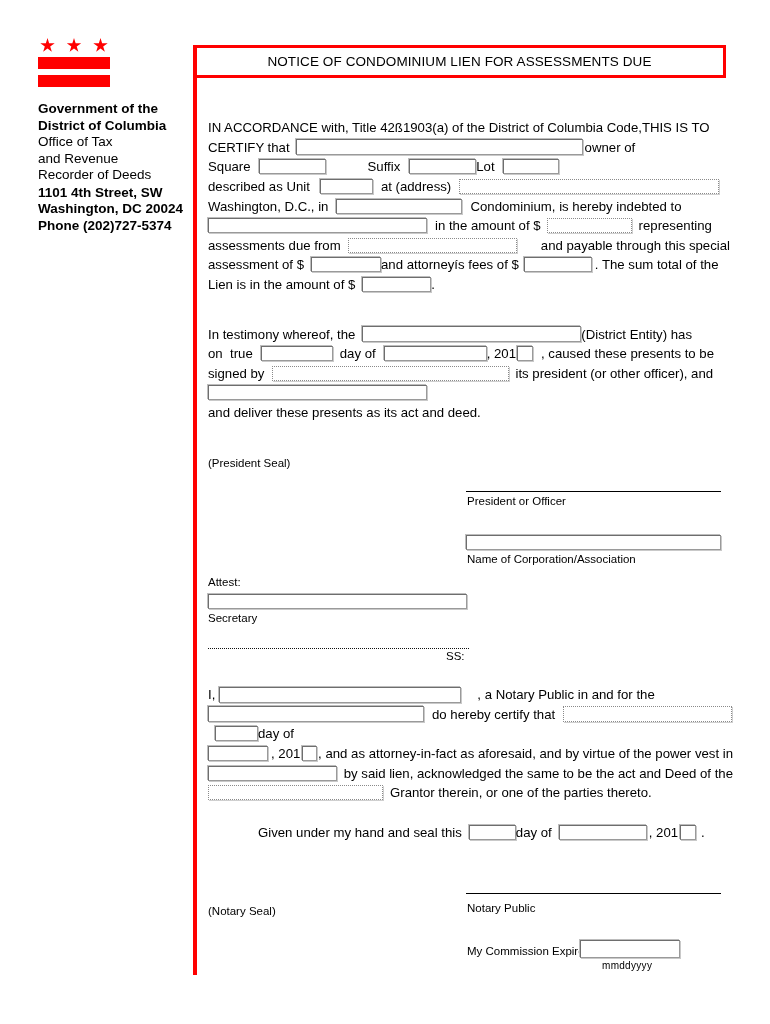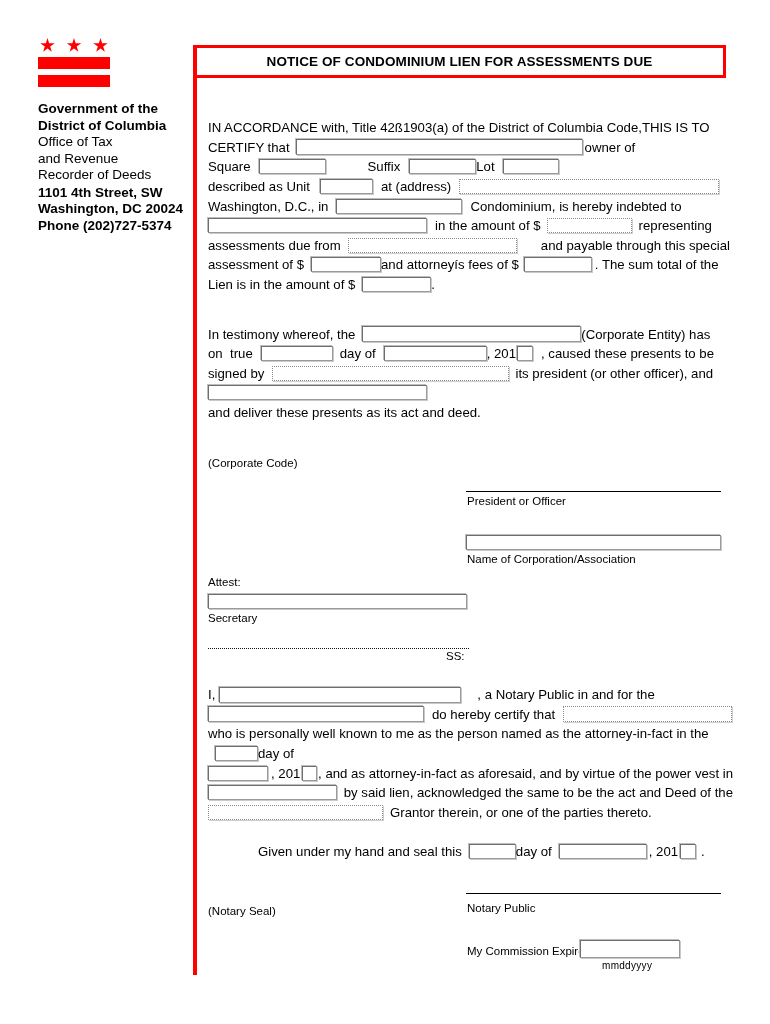--- a/index.html
+++ b/index.html
@@ -67,21 +67,21 @@
     width: 533px;
     height: 33px;
     border: 3px solid #ff0000;
     box-sizing: border-box;
     display: flex;
     align-items: center;
     justify-content: center;
   }
   #title-box .title-text {
     font-size: 13.5px;
-    font-weight: bold;
+    font-weight: normal;
     letter-spacing: 0.1px;
   }
 
   
   #body-area {
     position: absolute;
     left: 208px;
     top: 118px;
     width: 522px;
     font-size: 13.2px;
@@ -224,21 +224,21 @@
     <span class="t">Lien is in the amount of $</span>
     <span class="fld" style="width:69px;margin-left:7px;"></span>
     <span class="t">.</span>
   </div>
 
   <div class="gap-lg"></div>
 
   <div class="line">
     <span class="t">In testimony whereof, the</span>
     <span class="fld" style="width:219px;margin-left:7px;height:16px;"></span>
-    <span class="t">(Corporate Entity) has</span>
+    <span class="t">(District Entity) has</span>
   </div>
 
   <div class="line">
     <span class="t">on  true</span>
     <span class="fld" style="width:72px;margin-left:8px;"></span>
     <span class="t" style="margin-left:7px;">day of</span>
     <span class="fld" style="width:103px;margin-left:8px;"></span>
     <span class="t">, 201</span>
     <span class="fld" style="width:16px;margin-left:1px;"></span>
     <span class="t" style="margin-left:8px;">, caused these presents to be</span>
@@ -253,21 +253,21 @@
 
   <div class="line">
     <span class="fld" style="width:219px;"></span>
   </div>
 
   <div class="line">
       <span class="t">and deliver these presents as its act and deed.</span>
     </div>
 </div>
 
-<span class="abs small" style="left:208px; top:457px;">(Corporate Code)</span>
+<span class="abs small" style="left:208px; top:457px;">(President Seal)</span>
 
 <div class="abs sig-rule" style="left:466px; top:491px; width:255px;"></div>
 <span class="abs small" style="left:467px; top:495px;">President or Officer</span>
 
 <span class="abs fld" style="left:466px; top:535px; width:255px; height:15px;"></span>
 <span class="abs small" style="left:467px; top:553px;">Name of Corporation/Association</span>
 
 <span class="abs small" style="left:208px; top:576px;">Attest:</span>
 <span class="abs fld" style="left:208px; top:594px; width:259px; height:15px;"></span>
 <span class="abs small" style="left:208px; top:612px;">Secretary</span>
@@ -282,23 +282,20 @@
     <span class="fld" style="width:242px;margin-left:4px;height:16px;"></span>
     <span class="t" style="margin-left:16px;">, a Notary Public in and for the</span>
   </div>
 
   <div class="line">
     <span class="fld" style="width:216px;height:16px;"></span>
     <span class="t" style="margin-left:8px;">do hereby certify that</span>
     <span class="fld dotted" style="width:169px;margin-left:8px;height:16px;"></span>
   </div>
 
-  <div class="line">
-      <span class="t">who is personally well known to me as the person named as the attorney-in-fact in the</span>
-    </div>
 
   <div class="line">
     <span class="fld" style="width:43px;margin-left:7px;"></span>
     <span class="t">day of</span>
   </div>
 
   <div class="line">
     <span class="fld" style="width:66px;"></span>
     <span class="t" style="margin-left:3px;">, 201</span>
     <span class="fld" style="width:16px;margin-left:2px;"></span>

